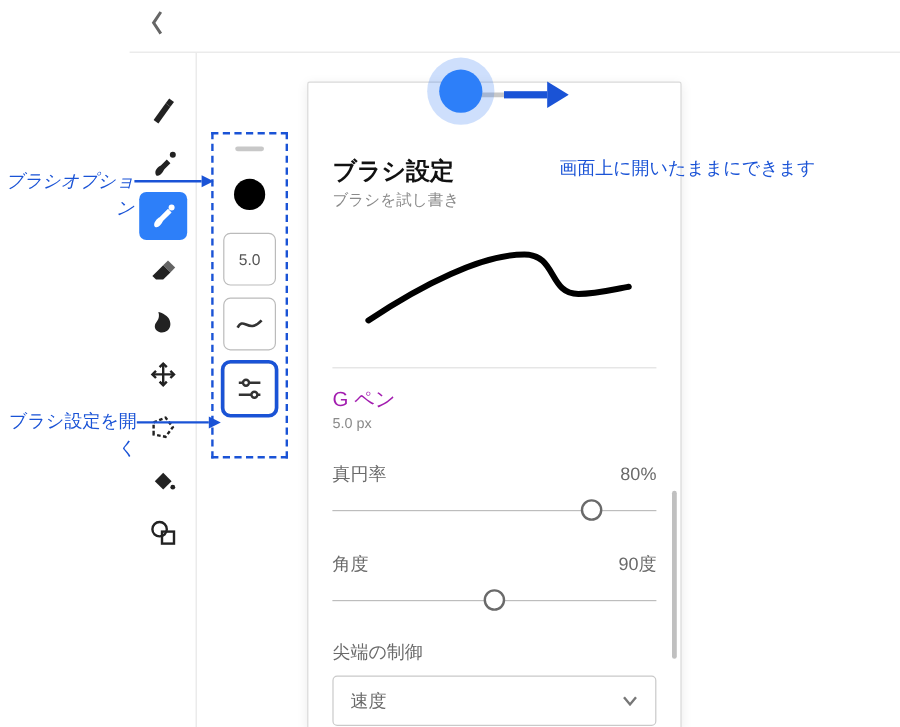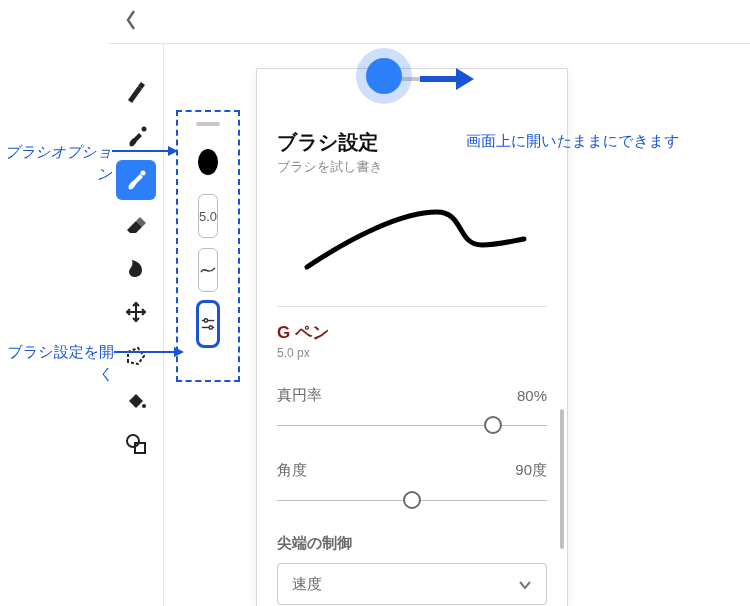--- a/index.html
+++ b/index.html
@@ -54,21 +54,21 @@
     width: 52px;
     display: flex; flex-direction: column; align-items: center;
     gap: 10px;
     padding-top: 6px;
   }
   .grab-handle {
     width: 24px; height: 4px; border-radius: 2px; background: #c8c8c8;
     margin-bottom: 4px;
   }
   .opt {
-    width: 20px; height: 44px;
+    width: 44px; height: 44px;
     border: 1px solid #bbb; border-radius: 6px;
     background: #fff;
     display: flex; align-items: center; justify-content: center;
     font-size: 13px; color: #555;
   }
   .opt.noborder { border: none; }
   .opt .dot { width: 26px; height: 26px; background: #000; border-radius: 50%; }
   .opt svg { width: 26px; height: 26px; stroke: #333; fill: none; stroke-width: 2; }
   .opt.settings-highlight {
     outline: 3px solid #1a53d6;
@@ -103,21 +103,21 @@
     display: flex; align-items: center; justify-content: center;
     margin-top: 6px;
   }
   .preview svg { width: 240px; height: 90px; }
 
   .divider {
     height: 1px; background: #e0e0e0; margin-top: 4px;
   }
   .brush-name {
     margin-top: 14px;
-    font-size: 17px; color: #7f1d1d; font-weight: bold;
+    font-size: 17px; color: #a21caf;
   }
   .brush-size {
     font-size: 12px; color: #8a8a8a; margin-top: 2px;
   }
 
   .slider-block { margin-top: 26px; position: relative; }
   .slider-row {
     display: flex; justify-content: space-between; align-items: center;
     font-size: 15px; color: #6a6a6a;
   }
@@ -129,21 +129,21 @@
   .slider-track .rail {
     position: absolute; left: 0; right: 0; top: 50%; height: 1px; background: #bdbdbd;
   }
   .slider-track .thumb {
     position: absolute; top: 50%; transform: translate(-50%,-50%);
     width: 18px; height: 18px; border-radius: 50%;
     background: #fff; border: 2px solid #6a6a6a;
   }
 
   .section-label {
-    margin-top: 24px; font-size: 15px; color: #6a6a6a; font-weight: bold;
+    margin-top: 24px; font-size: 15px; color: #6a6a6a;
   }
   .dropdown {
     margin-top: 10px;
     border: 1px solid #c9c9c9; border-radius: 4px;
     height: 42px; display: flex; align-items: center; justify-content: space-between;
     padding: 0 14px; color: #6a6a6a; font-size: 15px;
     overflow: hidden;
   }
 
   

